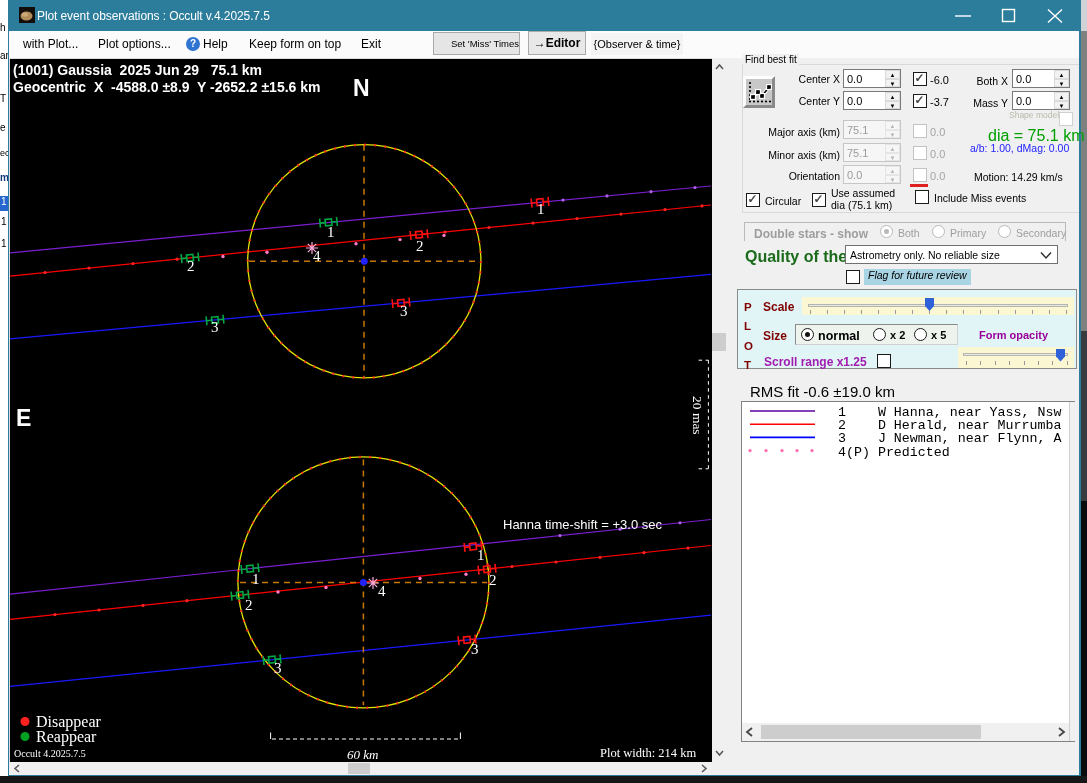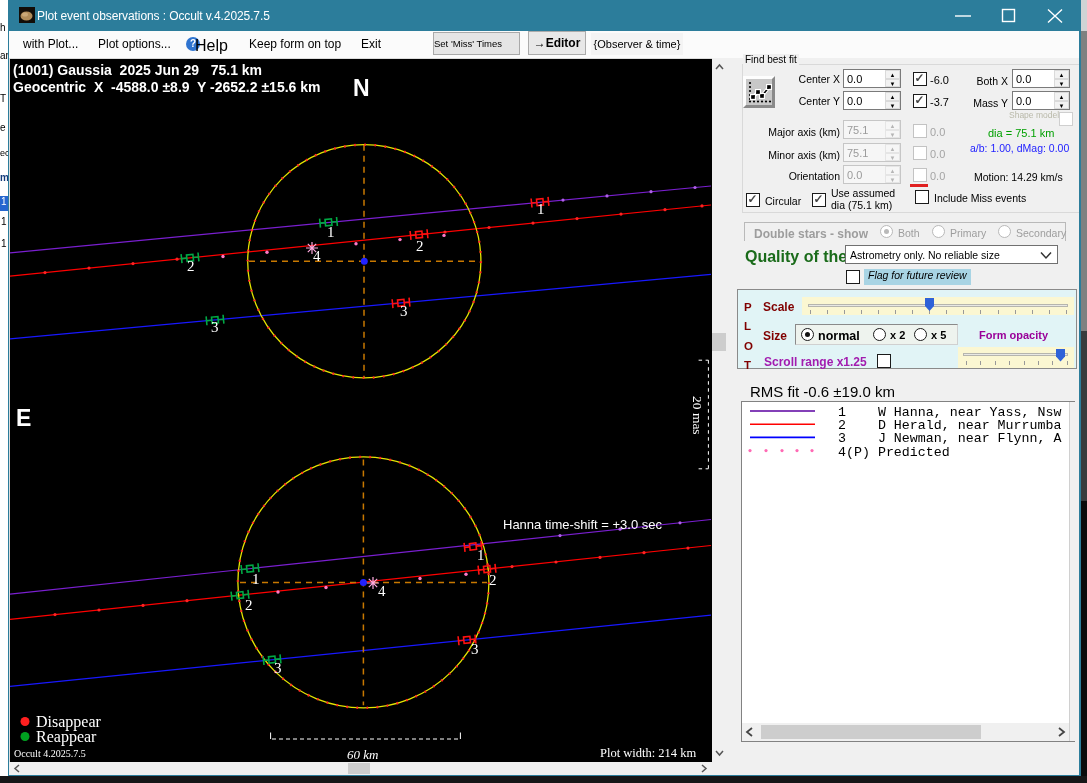--- a/index.html
+++ b/index.html
@@ -53,24 +53,24 @@
 <svg class="abs" style="left:940px;top:0" width="141" height="31">
 <path d="M15,16 H31" stroke="#fff" stroke-width="1.4"></path>
 <rect x="62.5" y="9.5" width="12" height="12" fill="none" stroke="#fff" stroke-width="1.4"></rect>
 <path d="M108,9.5 L122,22.5 M122,9.5 L108,22.5" stroke="#fff" stroke-width="1.4"></path>
 </svg>
 
 <div class="abs" style="left:9px;top:31px;width:1070px;height:27px;background:#fbfbfb"></div>
 <div class="abs" style="left:23px;top:37px;font-size:12px">with Plot...</div>
 <div class="abs" style="left:98px;top:37px;font-size:12px">Plot options...</div>
 <div class="abs" style="left:186px;top:37px;width:14px;height:14px;border-radius:50%;background:#2f74d0;color:#fff;font-size:10px;font-weight:bold;text-align:center;line-height:14px">?</div>
-<div class="abs" style="left:195px;top:37px;font-size:16px">Help</div>
+<div class="abs" style="left:203px;top:37px;font-size:12px">Help</div>
 <div class="abs" style="left:249px;top:37px;font-size:12px">Keep form on top</div>
 <div class="abs" style="left:361px;top:37px;font-size:12px">Exit</div>
-<div class="abs" style="left:433px;top:31.5px;width:87px;height:23px;background:#e5e5e5;border:1px solid #a9a9a9;font-size:9.5px;text-align:left;line-height:21px">Set 'Miss' Times</div>
+<div class="abs" style="left:433px;top:31.5px;width:87px;height:23px;background:#e5e5e5;border:1px solid #a9a9a9;font-size:9.5px;text-align:right;line-height:21px">Set 'Miss' Times</div>
 <div class="abs" style="left:528px;top:31px;width:58px;height:24px;background:#e8e8e8;border:1px solid #ababab;font-size:12px;font-weight:bold;text-align:center;line-height:22px">→Editor</div>
 <div class="abs" style="left:591px;top:33px;width:92px;height:22px;background:#f4f4f4;font-size:11px;text-align:center;line-height:22px">{Observer &amp; time}</div>
 
 <div class="abs" style="left:9px;top:58px;width:703px;height:704px;background:#000;border-left:1px solid #dcdcdc;border-top:1px solid #dcdcdc"></div>
 <svg class="abs" style="left:10px;top:59px" width="701" height="702" viewBox="10 59 701 702" fill="none">
 
 <path d="M10,252.8 L711,186" stroke="#7a1fd0" stroke-width="1.2"></path>
 <path d="M10,276.1 L711,205" stroke="#ff0000" stroke-width="1.2"></path>
 <path d="M10,338.8 L711,274.4" stroke="#1818ff" stroke-width="1.2"></path>
 
@@ -326,21 +326,21 @@
 <div class="rlbl" style="left:740px;top:126px;width:100px">Major axis (km)</div>
 <div class="spin dis" style="left:843px;top:120px;width:58px;height:19px">
       <span class="v">75.1</span>
       <span class="btns">
         <div>▲</div>
         <div class="dn">▼</div>
       </span>
     </div>
 <div class="cb dis" style="left:913px;top:124px"></div>
 <div class="lbl" style="left:930px;top:126px;color:#a5a5a5;font-size:11px">0.0</div>
-<div class="lbl" style="left:988px;top:127px;color:#00a000;font-size:11px">dia = 75.1 km</div>
+<div class="lbl" style="left:988px;top:127px;color:#00a000;font-size:16px">dia = 75.1 km</div>
 <div class="rlbl" style="left:740px;top:149px;width:100px">Minor axis (km)</div>
 <div class="spin dis" style="left:843px;top:143px;width:58px;height:19px">
       <span class="v">75.1</span>
       <span class="btns">
         <div>▲</div>
         <div class="dn">▼</div>
       </span>
     </div>
 <div class="cb dis" style="left:913px;top:146px"></div>
 <div class="lbl" style="left:930px;top:148px;color:#a5a5a5;font-size:11px">0.0</div>

